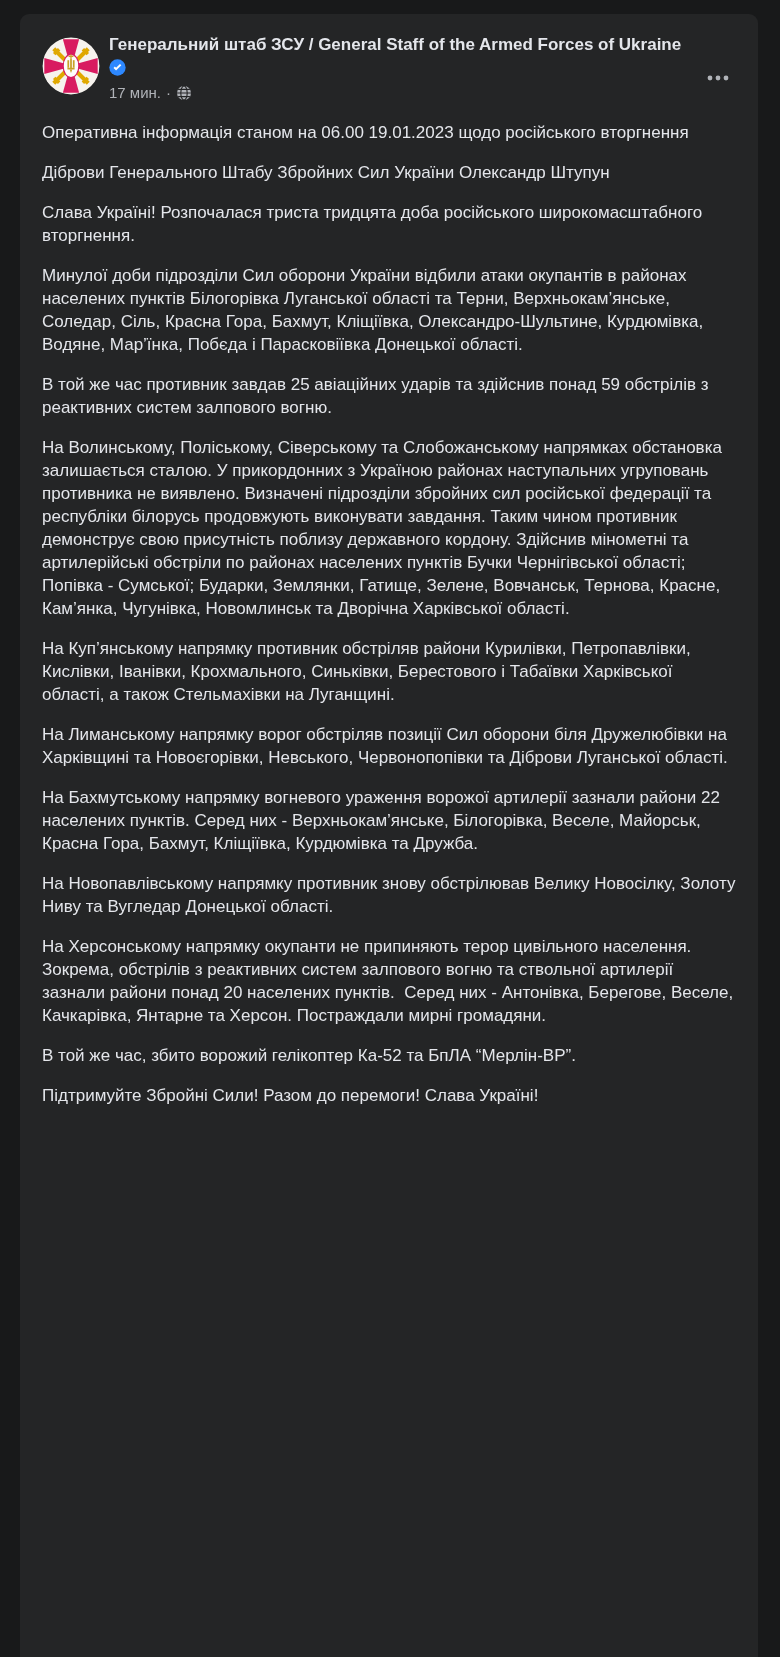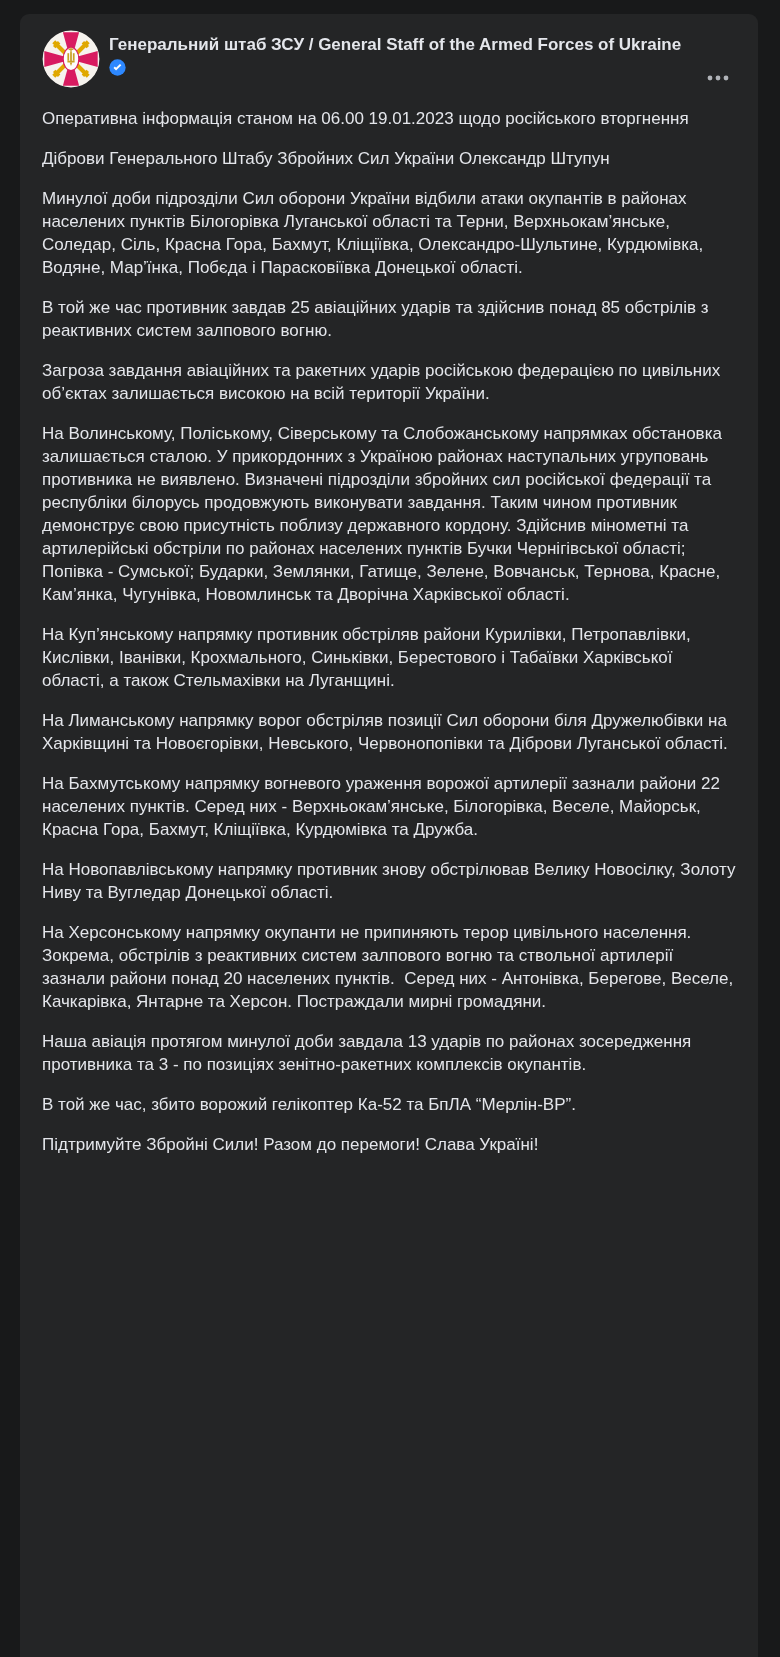--- a/index.html
+++ b/index.html
@@ -10,21 +10,21 @@
   }
   .viewport { position: relative; width: 780px; height: 1657px; overflow: hidden; }
   .card {
     position: absolute; left: 20px; top: 14px; width: 738px;
     box-sizing: border-box;
     background: #242526;
     border-radius: 9px;
     padding: 16px 22px 40px 22px;
     min-height: 1700px;
   }
-  .header { display: flex; align-items: flex-start; position: relative; }
+  .header { display: flex; align-items: center; position: relative; }
   .avatar {
     width: 58px; height: 58px; border-radius: 50%;
     flex: 0 0 58px; overflow: hidden; cursor: pointer;
   }
   .header-text { margin-left: 9px; padding-top: 2px; }
   .name {
     color: #e4e6eb; font-size: 17px; font-weight: 700;
     line-height: 26px; width: 575px; cursor: pointer;
   }
   .badge-row { margin-top: 3px; height: 17px; display: flex; align-items: center; }
@@ -90,46 +90,58 @@
       <div class="header-text">
         <div class="name">Генеральний штаб ЗСУ / General Staff of the Armed Forces of Ukraine</div>
         <div class="badge-row">
           <span>
             <svg viewBox="0 0 24 24" width="17" height="17">
               <circle cx="12" cy="12" r="11.5" fill="#2d88ff"></circle>
               <path d="M6.4 12.6l3.6 3.6 7.4-7.4-1.9-1.9-5.5 5.5-1.7-1.7z" fill="#ffffff"></path>
             </svg>
           </span>
         </div>
+        <div class="meta-row">
+          <span class="time">17 мин.</span>
+          <span>·</span>
+          <span style="display:flex;align-items:center;">
+            <svg viewBox="0 0 16 16" width="16" height="16">
+              <circle cx="8" cy="8" r="7" fill="#b0b3b8"></circle>
+              <g stroke="#242526" stroke-width="1.1" fill="none">
+                <ellipse cx="8" cy="8" rx="3.2" ry="7"></ellipse>
+                <path d="M1 8h14M2.1 4.4h11.8M2.1 11.6h11.8"></path>
+              </g>
+            </svg>
+          </span>
+        </div>
       </div>
 
       <button class="more-btn">
         <span>
           <svg width="22" height="6" viewBox="0 0 22 6">
             <g fill="#b0b3b8">
               <circle cx="3" cy="3" r="2.4"></circle>
               <circle cx="11" cy="3" r="2.4"></circle>
               <circle cx="19" cy="3" r="2.4"></circle>
             </g>
           </svg>
         </span>
       </button>
     </div>
 
     <div class="post-text">
       <p>Оперативна інформація станом на 06.00 19.01.2023 щодо російського вторгнення</p>
       <p>Діброви Генерального Штабу Збройних Сил України Олександр Штупун</p>
+      <p>Слава Україні! Розпочалася триста тридцята доба російського широкомасштабного вторгнення.</p>
       <p>Минулої доби підрозділи Сил оборони України відбили атаки окупантів в районах населених пунктів Білогорівка Луганської області та Терни, Верхньокам’янське, Соледар, Сіль, Красна Гора, Бахмут, Кліщіївка, Олександро-Шультине, Курдюмівка, Водяне, Мар’їнка, Побєда і Парасковіївка Донецької області.</p>
-      <p>В той же час противник завдав 25 авіаційних ударів та здійснив понад 85 обстрілів з реактивних систем залпового вогню.</p>
-      <p>Загроза завдання авіаційних та ракетних ударів російською федерацією по цивільних об’єктах залишається високою на всій території України.</p>
+      <p>В той же час противник завдав 25 авіаційних ударів та здійснив понад 59 обстрілів з реактивних систем залпового вогню.</p>
       <p>На Волинському, Поліському, Сіверському та Слобожанському напрямках обстановка залишається сталою. У прикордонних з Україною районах наступальних угруповань противника не виявлено. Визначені підрозділи збройних сил російської федерації та республіки білорусь продовжують виконувати завдання. Таким чином противник демонструє свою присутність поблизу державного кордону. Здійснив мінометні та артилерійські обстріли по районах населених пунктів Бучки Чернігівської області; Попівка - Сумської; Бударки, Землянки, Гатище, Зелене, Вовчанськ, Тернова, Красне, Кам’янка, Чугунівка, Новомлинськ та Дворічна Харківської області.</p>
       <p>На Куп’янському напрямку противник обстріляв райони Курилівки, Петропавлівки, Кислівки, Іванівки, Крохмального, Синьківки, Берестового і Табаївки Харківської області, а також Стельмахівки на Луганщині.</p>
       <p>На Лиманському напрямку ворог обстріляв позиції Сил оборони біля Дружелюбівки на Харківщині та Новоєгорівки, Невського, Червонопопівки та Діброви Луганської області.</p>
       <p>На Бахмутському напрямку вогневого ураження ворожої артилерії зазнали райони 22 населених пунктів. Серед них - Верхньокам’янське, Білогорівка, Веселе, Майорськ, Красна Гора, Бахмут, Кліщіївка, Курдюмівка та Дружба.</p>
       <p>На Новопавлівському напрямку противник знову обстрілював Велику Новосілку, Золоту Ниву та Вугледар Донецької області.</p>
       <p>На Херсонському напрямку окупанти не припиняють терор цивільного населення. Зокрема, обстрілів з реактивних систем залпового вогню та ствольної артилерії зазнали райони понад 20 населених пунктів.  Серед них - Антонівка, Берегове, Веселе, Качкарівка, Янтарне та Херсон. Постраждали мирні громадяни.</p>
-      <p>Наша авіація протягом минулої доби завдала 13 ударів по районах зосередження противника та 3 - по позиціях зенітно-ракетних комплексів окупантів.</p>
       <p>В той же час, збито ворожий гелікоптер Ка-52 та БпЛА “Мерлін-ВР”.</p>
       <p>Підтримуйте Збройні Сили! Разом до перемоги! Слава Україні!</p>
     </div>
 
   </div>
 </div>
 
 </body></html>

